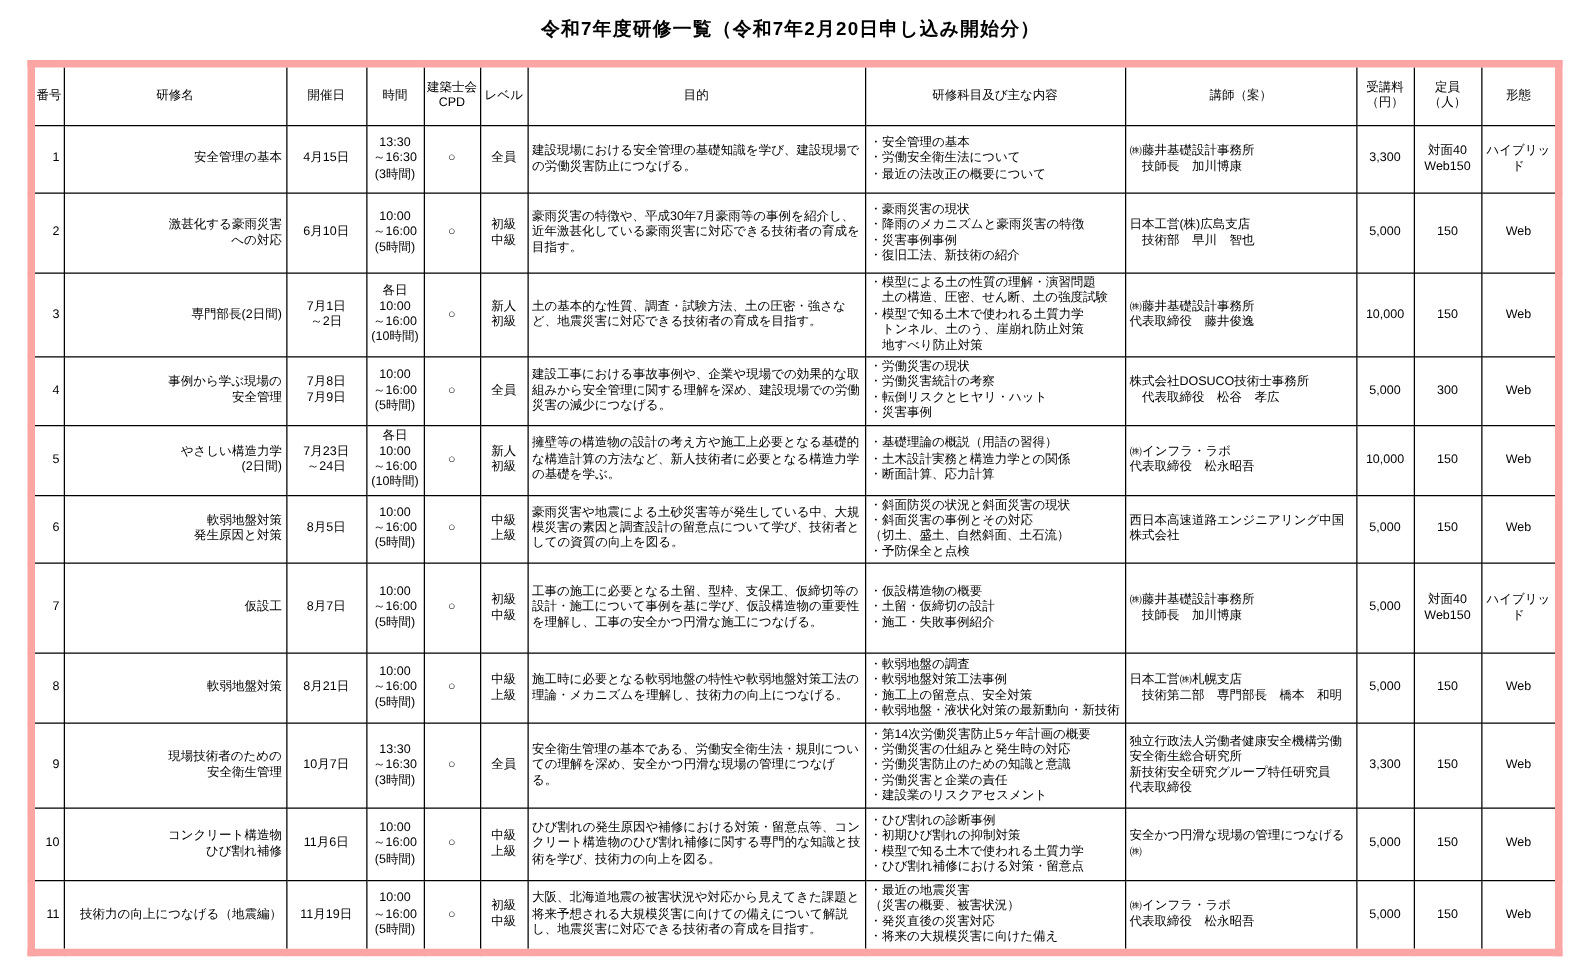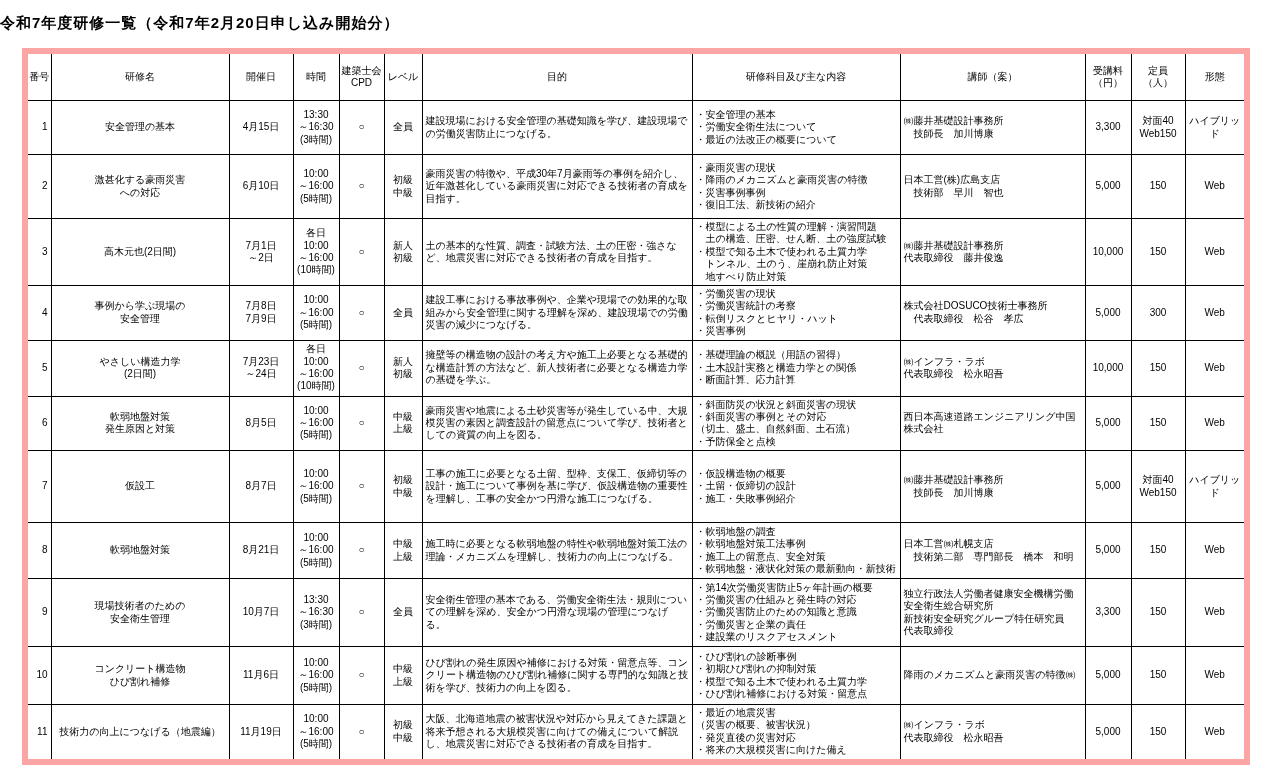--- a/index.html
+++ b/index.html
@@ -2,21 +2,21 @@
 <html lang="ja"><head>
 <meta charset="utf-8">
 <style>
   html,body{margin:0;padding:0;}
   body{
     width:1265px;height:780px;background:#ffffff;color:#000;
     font-family:"Liberation Sans","DejaVu Sans",sans-serif;
     -webkit-font-smoothing:antialiased;
   }
   .page-title{
-    text-align:left;font-size:15px;font-weight:bold;
+    text-align:center;font-size:15px;font-weight:bold;
     padding-top:14px;letter-spacing:1px;
   }
   table.training{
     border-collapse:collapse;table-layout:fixed;
     margin:15px 0 0 22px;width:1222px;border:6px solid #fca5a5;
   }
   table.training th,table.training td{
     border:1px solid #000;font-size:10px;line-height:1.24;
     white-space:pre-line;padding:2px 3px;vertical-align:middle;
     overflow:hidden;word-break:break-all;
@@ -24,21 +24,21 @@
   table.training th{
     text-align:center;font-weight:normal;height:42px;padding:2px 1px;
   }
   
   col.c-no{width:26px}col.c-name{width:178px}col.c-date{width:64px}
   col.c-time{width:46px}col.c-cpd{width:45px}col.c-level{width:38px}
   col.c-purpose{width:270px}col.c-content{width:208px}col.c-instructor{width:185px}
   col.c-fee{width:46px}col.c-capacity{width:54px}col.c-format{width:62px}
   
   td.c-no{text-align:right;padding-right:2px}
-  td.c-name{text-align:center}
+  td.c-name{text-align:right}
   td.c-date,td.c-time,td.c-cpd,td.c-level,
   td.c-fee,td.c-capacity,td.c-format{text-align:center}
   td.c-purpose,td.c-content,td.c-instructor{text-align:left;padding:2px 4px}
   .footnote{
     font-size:10px;margin:15px 0 0 100px;letter-spacing:0.5px;
   }
 </style>
 </head>
 <body>
 
@@ -116,21 +116,21 @@
 ・災害事例事例
 ・復旧工法、新技術の紹介</td>
         <td class="c-instructor">日本工営(株)広島支店
 　技術部　早川　智也</td>
         <td class="c-fee">5,000</td>
         <td class="c-capacity">150</td>
         <td class="c-format">Web</td>
       </tr>
       <tr style="height: 64px;">
         <td class="c-no">3</td>
-        <td class="c-name">高木元也(2日間)</td>
+        <td class="c-name">専門部長(2日間)</td>
         <td class="c-date">7月1日
 ～2日</td>
         <td class="c-time">各日
 10:00
 ～16:00
 (10時間)</td>
         <td class="c-cpd">○</td>
         <td class="c-level">新人
 初級</td>
         <td class="c-purpose">土の基本的な性質、調査・試験方法、土の圧密・強さなど、地震災害に対応できる技術者の育成を目指す。</td>
@@ -285,21 +285,21 @@
 ～16:00
 (5時間)</td>
         <td class="c-cpd">○</td>
         <td class="c-level">中級
 上級</td>
         <td class="c-purpose">ひび割れの発生原因や補修における対策・留意点等、コンクリート構造物のひび割れ補修に関する専門的な知識と技術を学び、技術力の向上を図る。</td>
         <td class="c-content">・ひび割れの診断事例
 ・初期ひび割れの抑制対策
 ・模型で知る土木で使われる土質力学
 ・ひび割れ補修における対策・留意点</td>
-        <td class="c-instructor">降雨のメカニズムと豪雨災害の特徴㈱</td>
+        <td class="c-instructor">安全かつ円滑な現場の管理につなげる㈱</td>
         <td class="c-fee">5,000</td>
         <td class="c-capacity">150</td>
         <td class="c-format">Web</td>
       </tr>
       <tr style="height: 50px;">
         <td class="c-no">11</td>
         <td class="c-name">技術力の向上につなげる（地震編）</td>
         <td class="c-date">11月19日</td>
         <td class="c-time">10:00
 ～16:00

